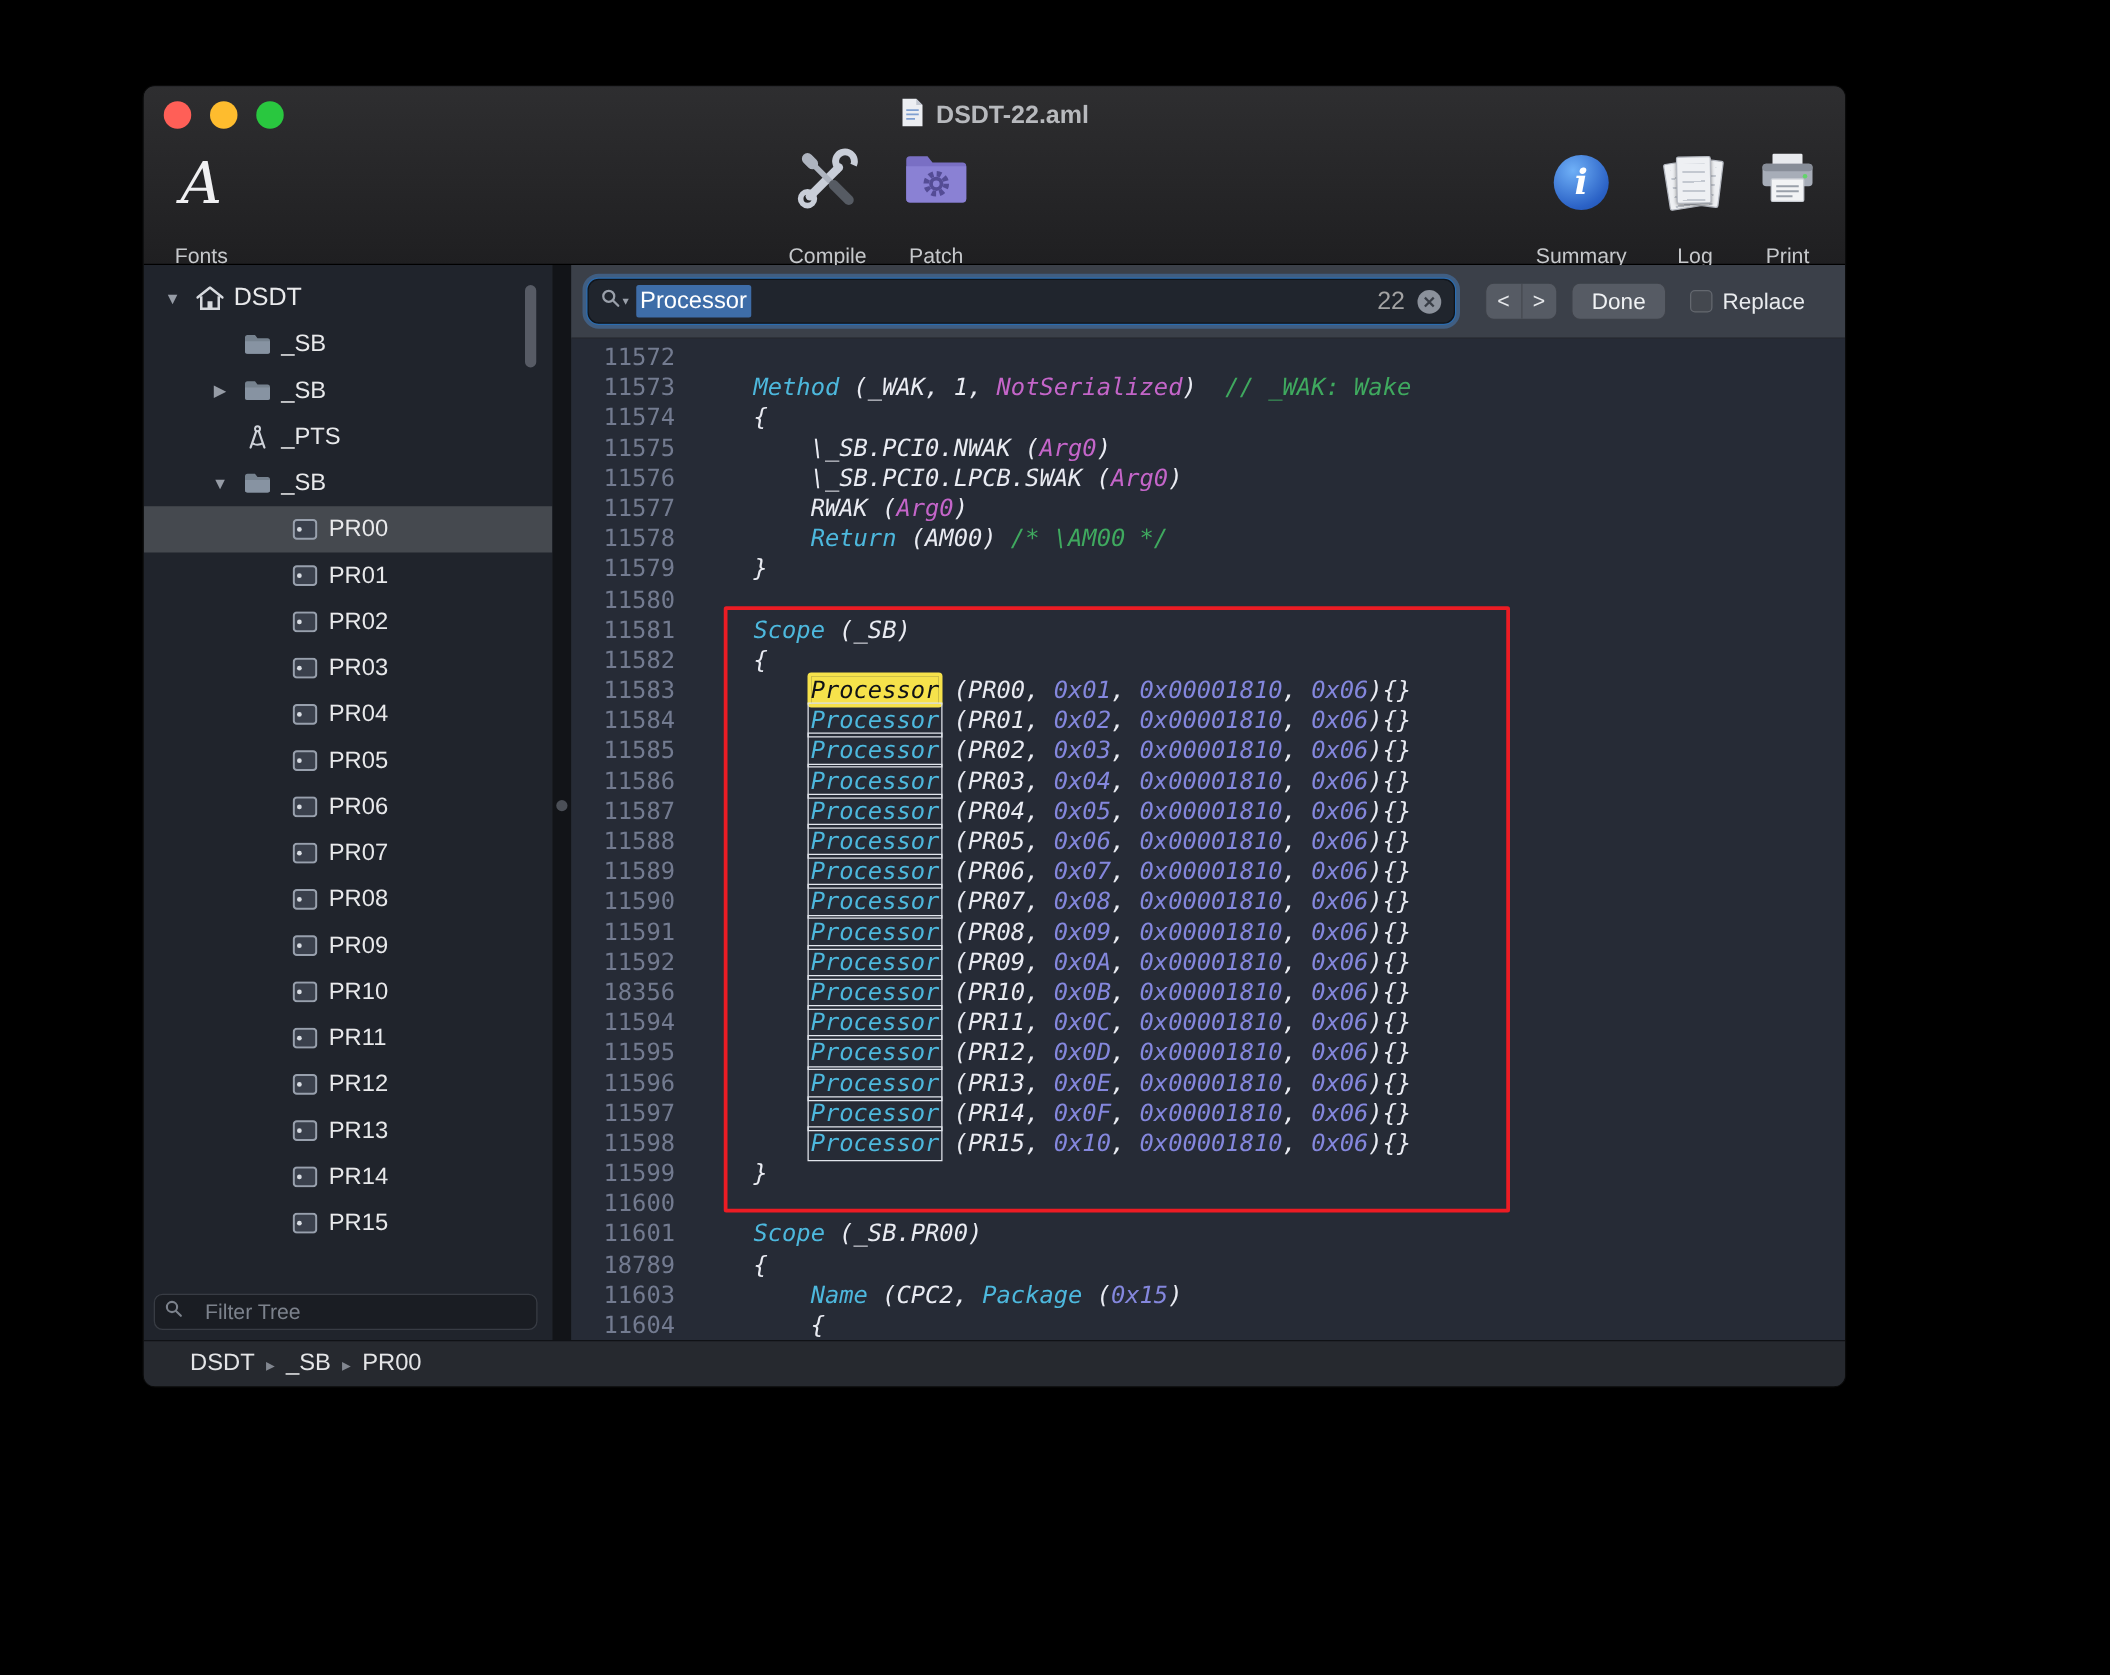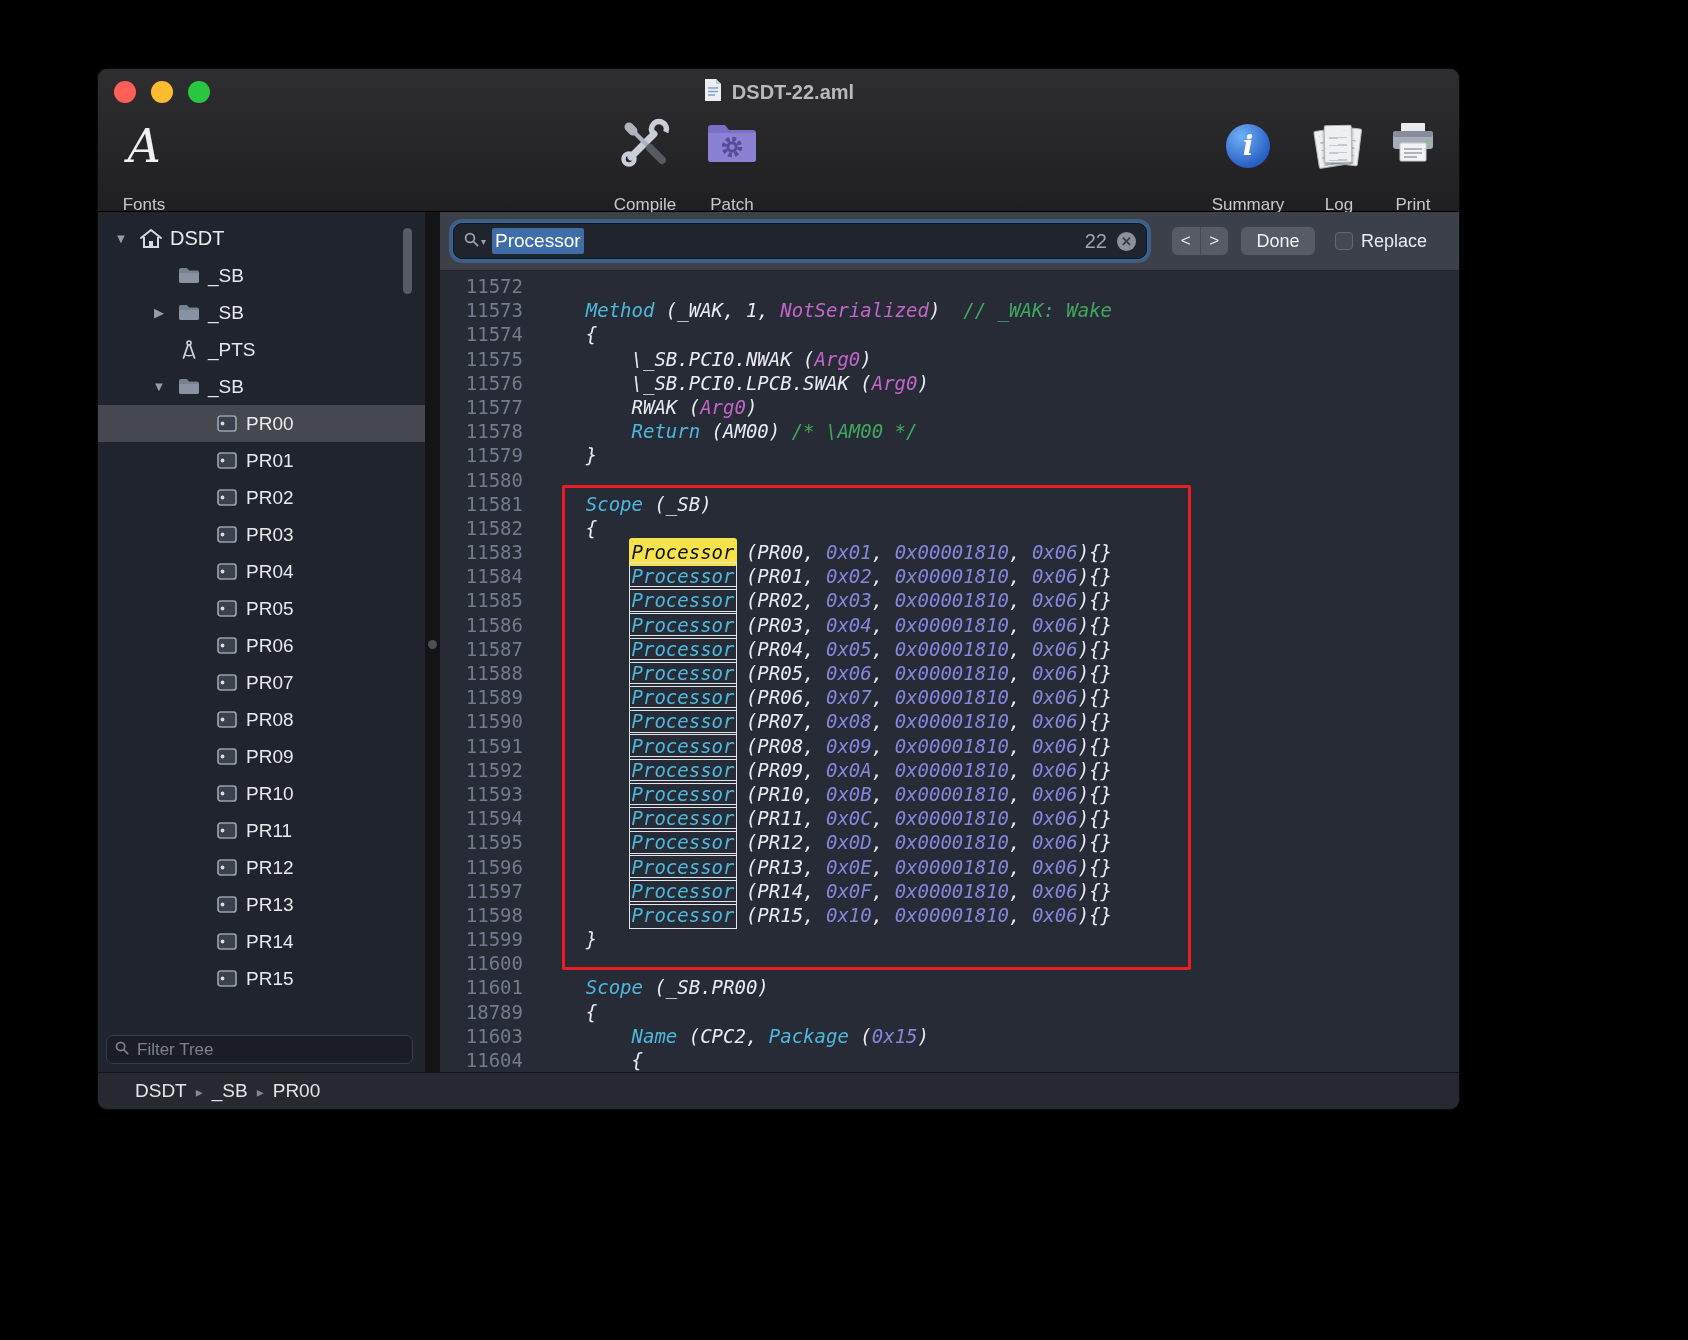--- a/index.html
+++ b/index.html
@@ -1,20 +1,20 @@
 <!DOCTYPE html>
 <html><head>
 <meta charset="utf-8">
 <style>
   html,body{margin:0;padding:0;background:#000;width:1688px;height:1340px;overflow:hidden;
     font-family:"Liberation Sans",sans-serif;-webkit-font-smoothing:antialiased;}
   .stage{position:relative;width:1688px;height:1340px;background:#000;}
 
   
-  .window{position:absolute;left:97px;top:68px;width:1361px;height:1040px;border-radius:10px;
+  .window{position:absolute;left:114px;top:68px;width:1361px;height:1040px;border-radius:10px;
     overflow:hidden;display:flex;flex-direction:column;background:#22252b;
     box-shadow:0 25px 70px rgba(0,0,0,.85);border:1px solid #0a0a0a;}
 
   
   .header{background:linear-gradient(180deg,#2e2e30 0%,#262628 55%,#1f1f21 100%);
     border-bottom:1px solid #000;flex:0 0 142px;position:relative;}
   .titlebar{height:46px;position:relative;display:flex;align-items:center;}
   .tl{position:absolute;top:12px;width:22px;height:22px;border-radius:50%;}
   .tl.red{left:16px;background:#ff5f57;}
   .tl.yellow{left:53px;background:#febc2e;}
@@ -51,21 +51,21 @@
     font-size:19px;cursor:default;}
   .tree-row.big{font-size:20px;}
   .tree-row.selected{background:#45494f;}
   .spacer{flex:none;display:inline-block;height:1px;}
   .disclosure{flex:none;width:30px;text-align:center;color:#969ca6;font-size:13px;}
   .tree-icon{flex:none;width:30px;display:flex;align-items:center;justify-content:center;}
   .tree-label{margin-left:4px;white-space:nowrap;}
   .sb-scrollbar{position:absolute;left:305px;top:16px;width:9px;height:66px;border-radius:5px;
     background:#5d626b;opacity:.9;}
   .filterbox{position:absolute;left:8px;right:12px;bottom:8px;height:27px;border-radius:7px;
-    background:#1a1d23;border:1px solid #383c44;display:flex;align-items:center;padding:0 8px;gap:6px;}
+    background:#1a1d23;border:1px solid #383c44;display:flex;align-items:center;padding:0 8px;gap:16px;}
   .filterbox input{flex:1;background:transparent;border:none;outline:none;color:#d6d9de;
     font-size:17px;font-family:"Liberation Sans",sans-serif;}
   .filterbox input::placeholder{color:#7c828c;}
 
   
   .splitter{width:15px;flex:0 0 15px;background:#121418;position:relative;}
   .splitter .knob{position:absolute;left:3px;top:428px;width:9px;height:9px;border-radius:50%;background:#4b4f57;}
 
   
   .editor{flex:1;display:flex;flex-direction:column;min-width:0;}
@@ -512,21 +512,21 @@
               <div class="code-line"><span class="lnum">11583</span><span class="ltext"><span class="tok-p">        </span><span class="tok-hl">Processor</span><span class="tok-p"> (PR00, </span><span class="tok-n">0x01</span><span class="tok-p">, </span><span class="tok-n">0x00001810</span><span class="tok-p">, </span><span class="tok-n">0x06</span><span class="tok-p">){}</span></span></div>
               <div class="code-line"><span class="lnum">11584</span><span class="ltext"><span class="tok-p">        </span><span class="tok-m">Processor</span><span class="tok-p"> (PR01, </span><span class="tok-n">0x02</span><span class="tok-p">, </span><span class="tok-n">0x00001810</span><span class="tok-p">, </span><span class="tok-n">0x06</span><span class="tok-p">){}</span></span></div>
               <div class="code-line"><span class="lnum">11585</span><span class="ltext"><span class="tok-p">        </span><span class="tok-m">Processor</span><span class="tok-p"> (PR02, </span><span class="tok-n">0x03</span><span class="tok-p">, </span><span class="tok-n">0x00001810</span><span class="tok-p">, </span><span class="tok-n">0x06</span><span class="tok-p">){}</span></span></div>
               <div class="code-line"><span class="lnum">11586</span><span class="ltext"><span class="tok-p">        </span><span class="tok-m">Processor</span><span class="tok-p"> (PR03, </span><span class="tok-n">0x04</span><span class="tok-p">, </span><span class="tok-n">0x00001810</span><span class="tok-p">, </span><span class="tok-n">0x06</span><span class="tok-p">){}</span></span></div>
               <div class="code-line"><span class="lnum">11587</span><span class="ltext"><span class="tok-p">        </span><span class="tok-m">Processor</span><span class="tok-p"> (PR04, </span><span class="tok-n">0x05</span><span class="tok-p">, </span><span class="tok-n">0x00001810</span><span class="tok-p">, </span><span class="tok-n">0x06</span><span class="tok-p">){}</span></span></div>
               <div class="code-line"><span class="lnum">11588</span><span class="ltext"><span class="tok-p">        </span><span class="tok-m">Processor</span><span class="tok-p"> (PR05, </span><span class="tok-n">0x06</span><span class="tok-p">, </span><span class="tok-n">0x00001810</span><span class="tok-p">, </span><span class="tok-n">0x06</span><span class="tok-p">){}</span></span></div>
               <div class="code-line"><span class="lnum">11589</span><span class="ltext"><span class="tok-p">        </span><span class="tok-m">Processor</span><span class="tok-p"> (PR06, </span><span class="tok-n">0x07</span><span class="tok-p">, </span><span class="tok-n">0x00001810</span><span class="tok-p">, </span><span class="tok-n">0x06</span><span class="tok-p">){}</span></span></div>
               <div class="code-line"><span class="lnum">11590</span><span class="ltext"><span class="tok-p">        </span><span class="tok-m">Processor</span><span class="tok-p"> (PR07, </span><span class="tok-n">0x08</span><span class="tok-p">, </span><span class="tok-n">0x00001810</span><span class="tok-p">, </span><span class="tok-n">0x06</span><span class="tok-p">){}</span></span></div>
               <div class="code-line"><span class="lnum">11591</span><span class="ltext"><span class="tok-p">        </span><span class="tok-m">Processor</span><span class="tok-p"> (PR08, </span><span class="tok-n">0x09</span><span class="tok-p">, </span><span class="tok-n">0x00001810</span><span class="tok-p">, </span><span class="tok-n">0x06</span><span class="tok-p">){}</span></span></div>
               <div class="code-line"><span class="lnum">11592</span><span class="ltext"><span class="tok-p">        </span><span class="tok-m">Processor</span><span class="tok-p"> (PR09, </span><span class="tok-n">0x0A</span><span class="tok-p">, </span><span class="tok-n">0x00001810</span><span class="tok-p">, </span><span class="tok-n">0x06</span><span class="tok-p">){}</span></span></div>
-              <div class="code-line"><span class="lnum">11593</span><span class="ltext"><span class="tok-p">        </span><span class="tok-m">Processor</span><span class="tok-p"> (PR10, </span><span class="tok-n">0x0B</span><span class="tok-p">, </span><span class="tok-n">0x00001810</span><span class="tok-p">, </span><span class="tok-n">0x06</span><span class="tok-p">){}</span></span></div>
+              <div class="code-line"><span class="lnum">18356</span><span class="ltext"><span class="tok-p">        </span><span class="tok-m">Processor</span><span class="tok-p"> (PR10, </span><span class="tok-n">0x0B</span><span class="tok-p">, </span><span class="tok-n">0x00001810</span><span class="tok-p">, </span><span class="tok-n">0x06</span><span class="tok-p">){}</span></span></div>
               <div class="code-line"><span class="lnum">11594</span><span class="ltext"><span class="tok-p">        </span><span class="tok-m">Processor</span><span class="tok-p"> (PR11, </span><span class="tok-n">0x0C</span><span class="tok-p">, </span><span class="tok-n">0x00001810</span><span class="tok-p">, </span><span class="tok-n">0x06</span><span class="tok-p">){}</span></span></div>
               <div class="code-line"><span class="lnum">11595</span><span class="ltext"><span class="tok-p">        </span><span class="tok-m">Processor</span><span class="tok-p"> (PR12, </span><span class="tok-n">0x0D</span><span class="tok-p">, </span><span class="tok-n">0x00001810</span><span class="tok-p">, </span><span class="tok-n">0x06</span><span class="tok-p">){}</span></span></div>
               <div class="code-line"><span class="lnum">11596</span><span class="ltext"><span class="tok-p">        </span><span class="tok-m">Processor</span><span class="tok-p"> (PR13, </span><span class="tok-n">0x0E</span><span class="tok-p">, </span><span class="tok-n">0x00001810</span><span class="tok-p">, </span><span class="tok-n">0x06</span><span class="tok-p">){}</span></span></div>
               <div class="code-line"><span class="lnum">11597</span><span class="ltext"><span class="tok-p">        </span><span class="tok-m">Processor</span><span class="tok-p"> (PR14, </span><span class="tok-n">0x0F</span><span class="tok-p">, </span><span class="tok-n">0x00001810</span><span class="tok-p">, </span><span class="tok-n">0x06</span><span class="tok-p">){}</span></span></div>
               <div class="code-line"><span class="lnum">11598</span><span class="ltext"><span class="tok-p">        </span><span class="tok-m">Processor</span><span class="tok-p"> (PR15, </span><span class="tok-n">0x10</span><span class="tok-p">, </span><span class="tok-n">0x00001810</span><span class="tok-p">, </span><span class="tok-n">0x06</span><span class="tok-p">){}</span></span></div>
               <div class="code-line"><span class="lnum">11599</span><span class="ltext"><span class="tok-p">    }</span></span></div>
               <div class="code-line"><span class="lnum">11600</span><span class="ltext"></span></div>
               <div class="code-line"><span class="lnum">11601</span><span class="ltext"><span class="tok-p">    </span><span class="tok-k">Scope</span><span class="tok-p"> (_SB.PR00)</span></span></div>
               <div class="code-line"><span class="lnum">18789</span><span class="ltext"><span class="tok-p">    {</span></span></div>
               <div class="code-line"><span class="lnum">11603</span><span class="ltext"><span class="tok-p">        </span><span class="tok-k">Name</span><span class="tok-p"> (CPC2, </span><span class="tok-k">Package</span><span class="tok-p"> (</span><span class="tok-n">0x15</span><span class="tok-p">)</span></span></div>

